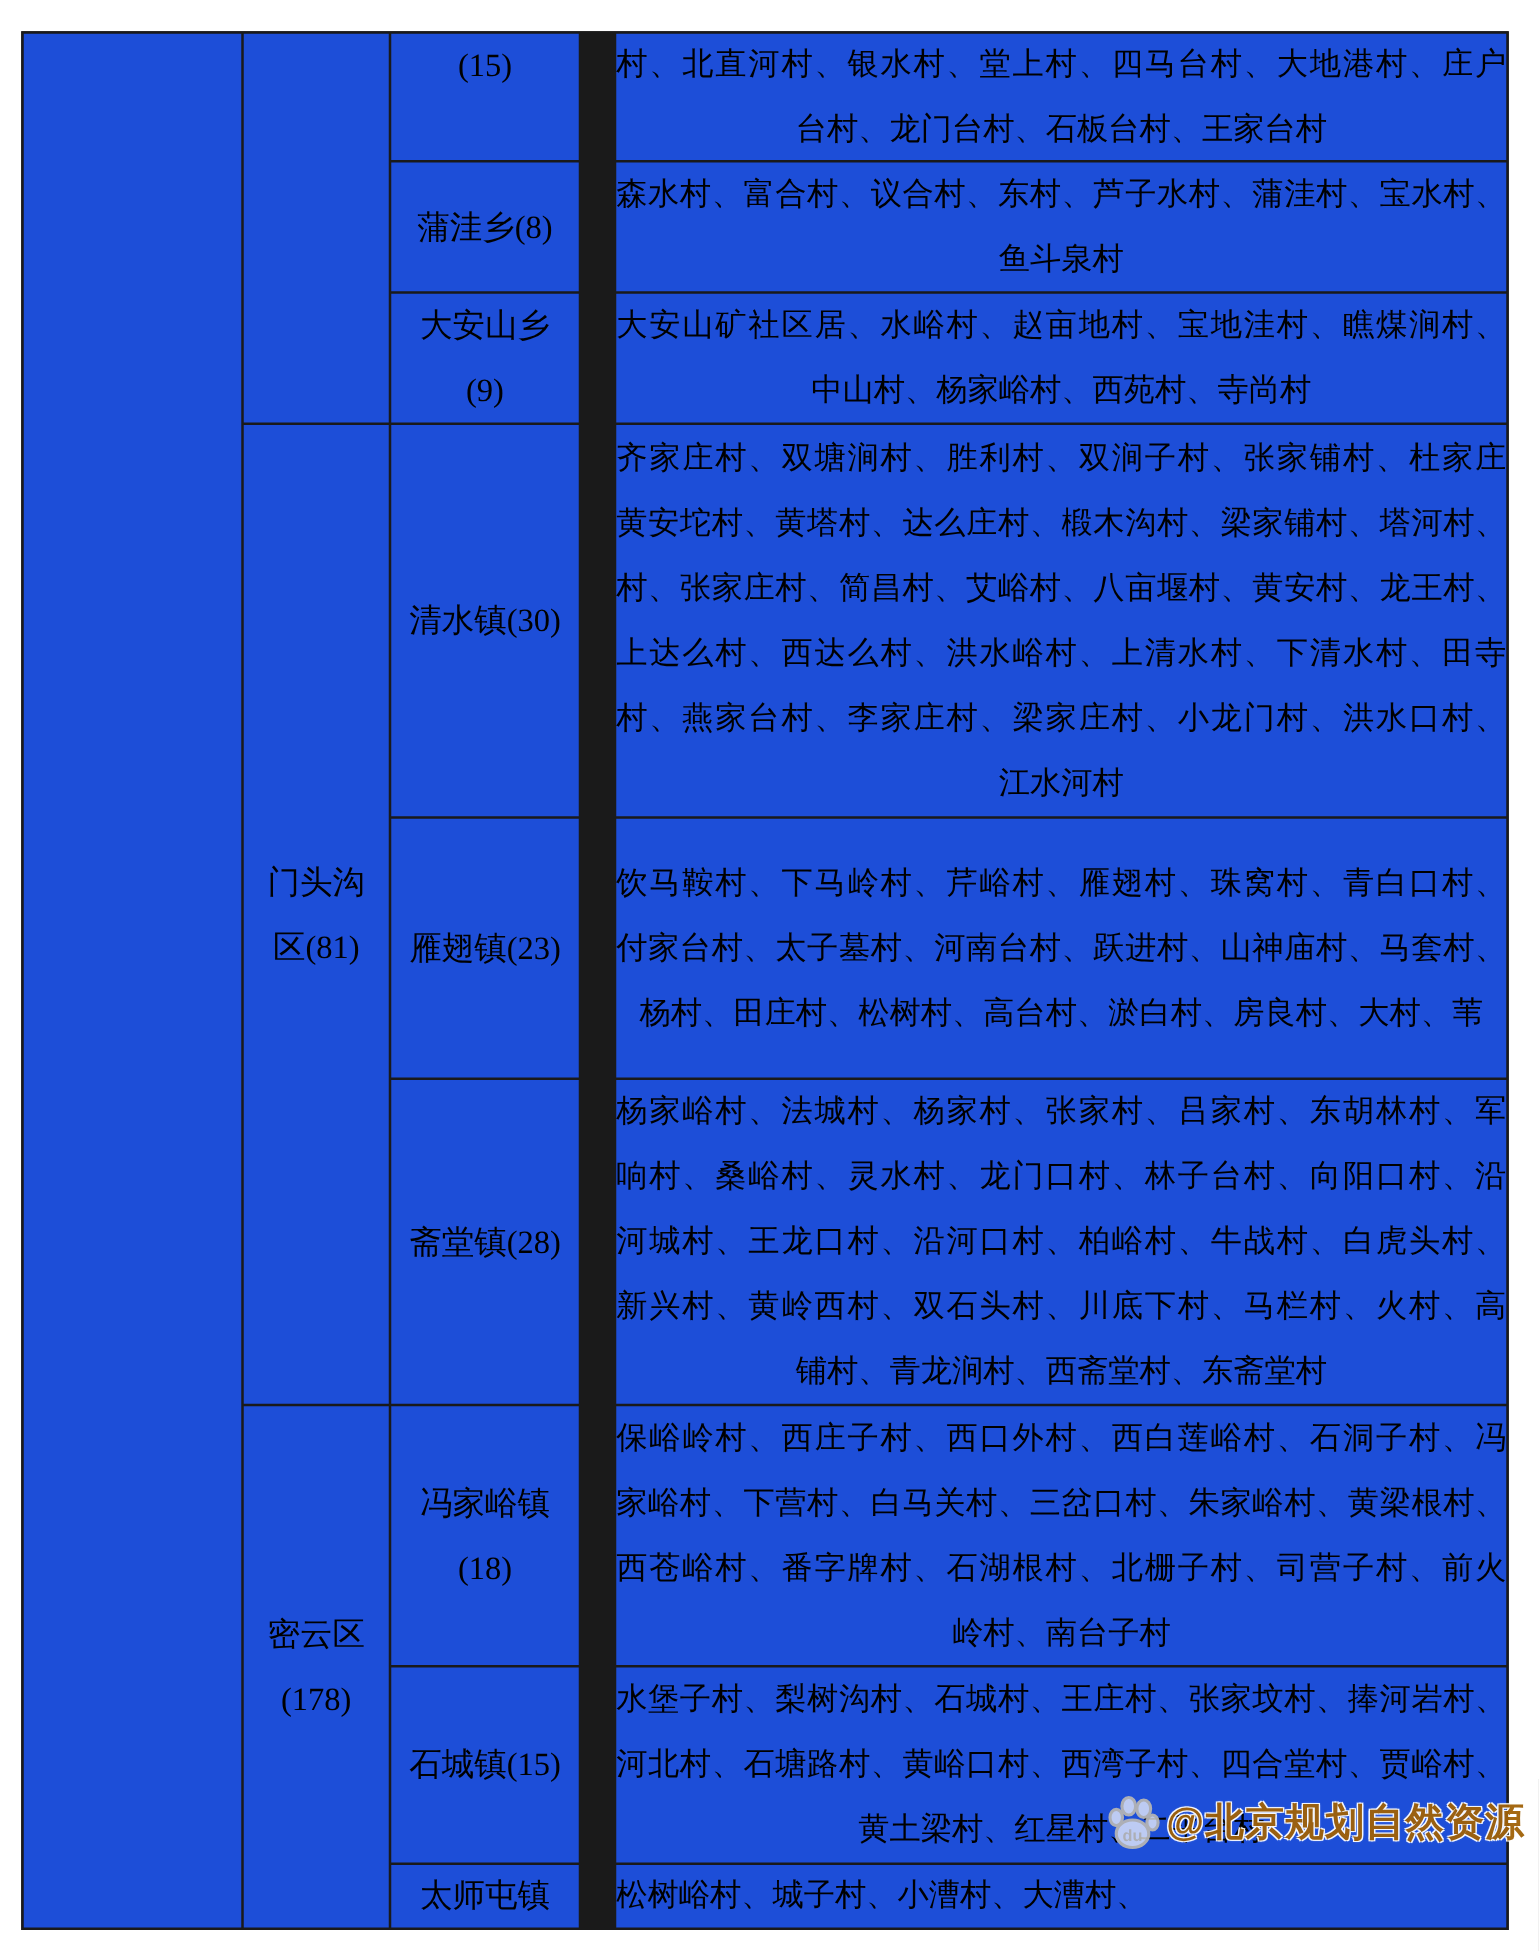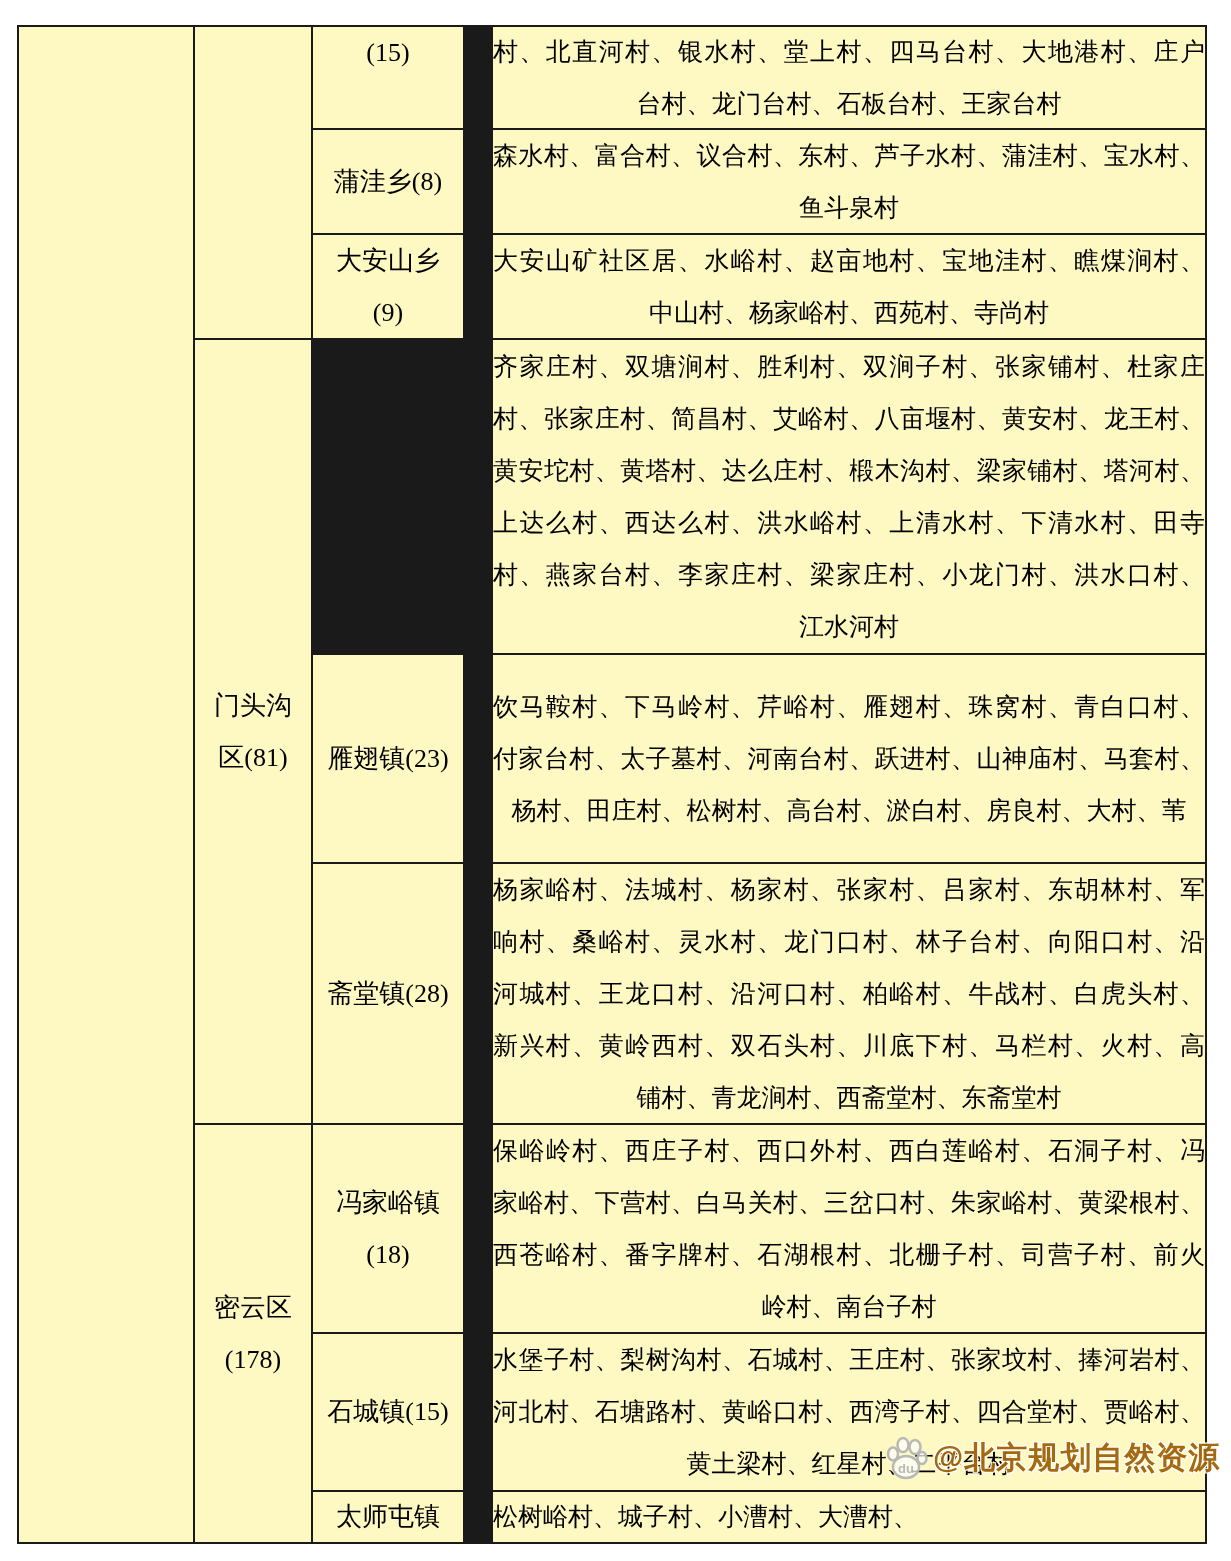--- a/index.html
+++ b/index.html
@@ -10,21 +10,21 @@
   }
   .village-table {
     position:absolute; left:17px; top:25px;
     display:grid;
     grid-template-columns:174px 116px 150px 740px;
     grid-template-rows:101px 103px 103px 313px 207px 259px 207px 156px 50px;
     gap:2px;
     background:#1a1a1a;           
     border:2px solid #1a1a1a;
   }
-  .cell { background:#fef9c3; box-sizing:border-box; overflow:visible; }
+  .cell { background:#1d4ed8; box-sizing:border-box; overflow:visible; }
 
   .label-cell {
     display:flex; align-items:center; justify-content:center;
     text-align:center; font-size:26px; line-height:52px;
     white-space:pre-line;
   }
   .top-align { align-items:flex-start; }
 
   .villages-cell {
     display:flex; flex-direction:column; justify-content:center;
@@ -57,20 +57,21 @@
   <div class="cell label-cell" style="grid-column:2;grid-row:1/4"></div>
   <div class="cell label-cell" style="grid-column:2;grid-row:4/7">门头沟
 区(81)</div>
   <div class="cell label-cell" style="grid-column:2;grid-row:7/10">密云区
 (178)</div>
 
   <div class="cell label-cell top-align" style="grid-column:3;grid-row:1">(15)</div>
   <div class="cell label-cell" style="grid-column:3;grid-row:2">蒲洼乡(8)</div>
   <div class="cell label-cell" style="grid-column:3;grid-row:3">大安山乡
 (9)</div>
+  <div class="cell label-cell" style="grid-column:3;grid-row:4">清水镇(30)</div>
   <div class="cell label-cell" style="grid-column:3;grid-row:5">雁翅镇(23)</div>
   <div class="cell label-cell" style="grid-column:3;grid-row:6">斋堂镇(28)</div>
   <div class="cell label-cell" style="grid-column:3;grid-row:7">冯家峪镇
 (18)</div>
   <div class="cell label-cell" style="grid-column:3;grid-row:8">石城镇(15)</div>
   <div class="cell label-cell" style="grid-column:3;grid-row:9">太师屯镇</div>
 
   <div class="cell villages-cell" style="grid-column:4;grid-row:1">
       <div class="vline">村、北直河村、银水村、堂上村、四马台村、大地港村、庄户</div>
       <div class="vline">台村、龙门台村、石板台村、王家台村</div>
@@ -78,22 +79,22 @@
   <div class="cell villages-cell" style="grid-column:4;grid-row:2">
       <div class="vline">森水村、富合村、议合村、东村、芦子水村、蒲洼村、宝水村、</div>
       <div class="vline">鱼斗泉村</div>
     </div>
   <div class="cell villages-cell" style="grid-column:4;grid-row:3">
       <div class="vline">大安山矿社区居、水峪村、赵亩地村、宝地洼村、瞧煤涧村、</div>
       <div class="vline">中山村、杨家峪村、西苑村、寺尚村</div>
     </div>
   <div class="cell villages-cell" style="grid-column:4;grid-row:4">
       <div class="vline">齐家庄村、双塘涧村、胜利村、双涧子村、张家铺村、杜家庄</div>
+      <div class="vline">黄安坨村、黄塔村、达么庄村、椴木沟村、梁家铺村、塔河村、</div>
       <div class="vline">村、张家庄村、简昌村、艾峪村、八亩堰村、黄安村、龙王村、</div>
-      <div class="vline">黄安坨村、黄塔村、达么庄村、椴木沟村、梁家铺村、塔河村、</div>
       <div class="vline">上达么村、西达么村、洪水峪村、上清水村、下清水村、田寺</div>
       <div class="vline">村、燕家台村、李家庄村、梁家庄村、小龙门村、洪水口村、</div>
       <div class="vline">江水河村</div>
     </div>
   <div class="cell villages-cell" style="grid-column:4;grid-row:5">
       <div class="vline">饮马鞍村、下马岭村、芹峪村、雁翅村、珠窝村、青白口村、</div>
       <div class="vline">付家台村、太子墓村、河南台村、跃进村、山神庙村、马套村、</div>
       <div class="vline">杨村、田庄村、松树村、高台村、淤白村、房良村、大村、苇</div>
     </div>
   <div class="cell villages-cell" style="grid-column:4;grid-row:6">

